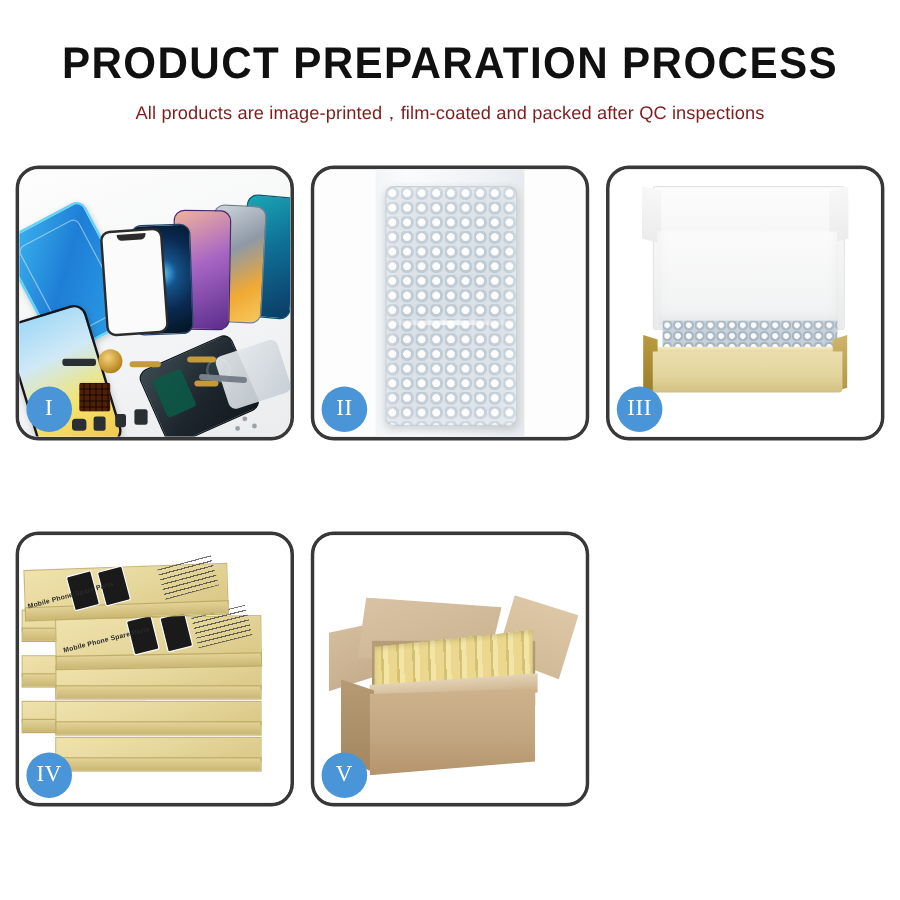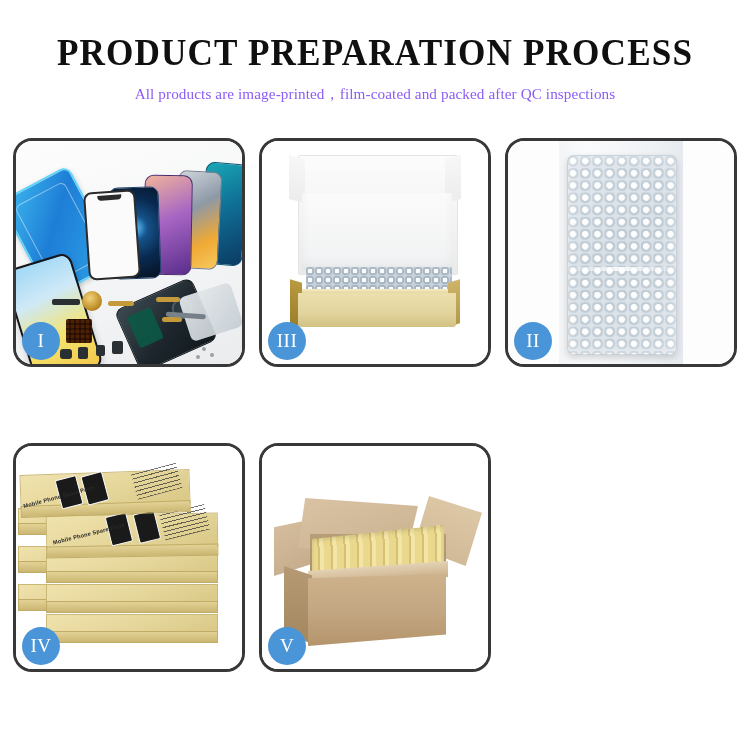--- a/index.html
+++ b/index.html
@@ -6,35 +6,35 @@
   body{
     width:750px;height:750px;
     background:#ffffff;
     font-family:"Liberation Sans", sans-serif;
     overflow:hidden;
     position:relative;
   }
   .page{width:750px;height:750px;position:relative;}
 
   
-  .header{padding-top:34px;text-align:center;font-family:Liberation Serif, serif;}
+  .header{padding-top:34px;text-align:center;}
   .title{
     font-size:37px;
     font-weight:bold;
     letter-spacing:1.2px;
     color:#101010;
     line-height:1.05;
     transform:scaleX(0.95);
     white-space:nowrap;
   }
   .subtitle{
     margin-top:11px;
     font-size:15.2px;
     font-weight:normal;
-    color:#8b5cf6;
+    color:#7f1d1d;
     letter-spacing:0.1px;
     white-space:nowrap;
   }
 
   
   .grid{
     position:absolute;
     left:13px;top:138px;
     width:724px;
     display:grid;
@@ -383,44 +383,44 @@
         <div class="part" style="left:96px;top:200px;width:11px;height:13px;"></div>
         <div class="part screw" style="left:186px;top:206px;"></div>
         <div class="part screw" style="left:194px;top:212px;"></div>
         <div class="part screw" style="left:180px;top:214px;"></div>
         <div class="tool"></div>
       </div>
       <div class="badge">I</div>
     </div>
 
     <div class="panel">
+      <div class="scene p2">
+        <div class="bw-bg"></div>
+        <div class="bw"></div>
+        <div class="bw-seam"></div>
+      </div>
+      <div class="badge">II</div>
+    </div>
+
+    <div class="panel">
       <div class="scene p3">
         <div class="k3-lid"></div>
         <div class="k3-lid-flapL"></div>
         <div class="k3-lid-flapR"></div>
         <div class="k3-foam"></div>
         <div class="k3-bubble"></div>
         <div class="k3-rim"></div>
         <div class="k3-sideL"></div>
         <div class="k3-sideR"></div>
         <div class="k3-front"></div>
       </div>
       <div class="badge">III</div>
     </div>
 
     <div class="panel">
-      <div class="scene p2">
-        <div class="bw-bg"></div>
-        <div class="bw"></div>
-        <div class="bw-seam"></div>
-      </div>
-      <div class="badge">II</div>
-    </div>
-
-    <div class="panel">
       <div class="scene p4">
         <div class="stack">
 
           <div class="sbox" style="left:2px;top:62px;width:104px;height:18px;">
             <div class="lid"></div>
             <div class="edge"></div>
           </div>
           <div class="sbox" style="left:2px;top:100px;width:104px;height:18px;">
             <div class="lid"></div>
             <div class="edge"></div>

